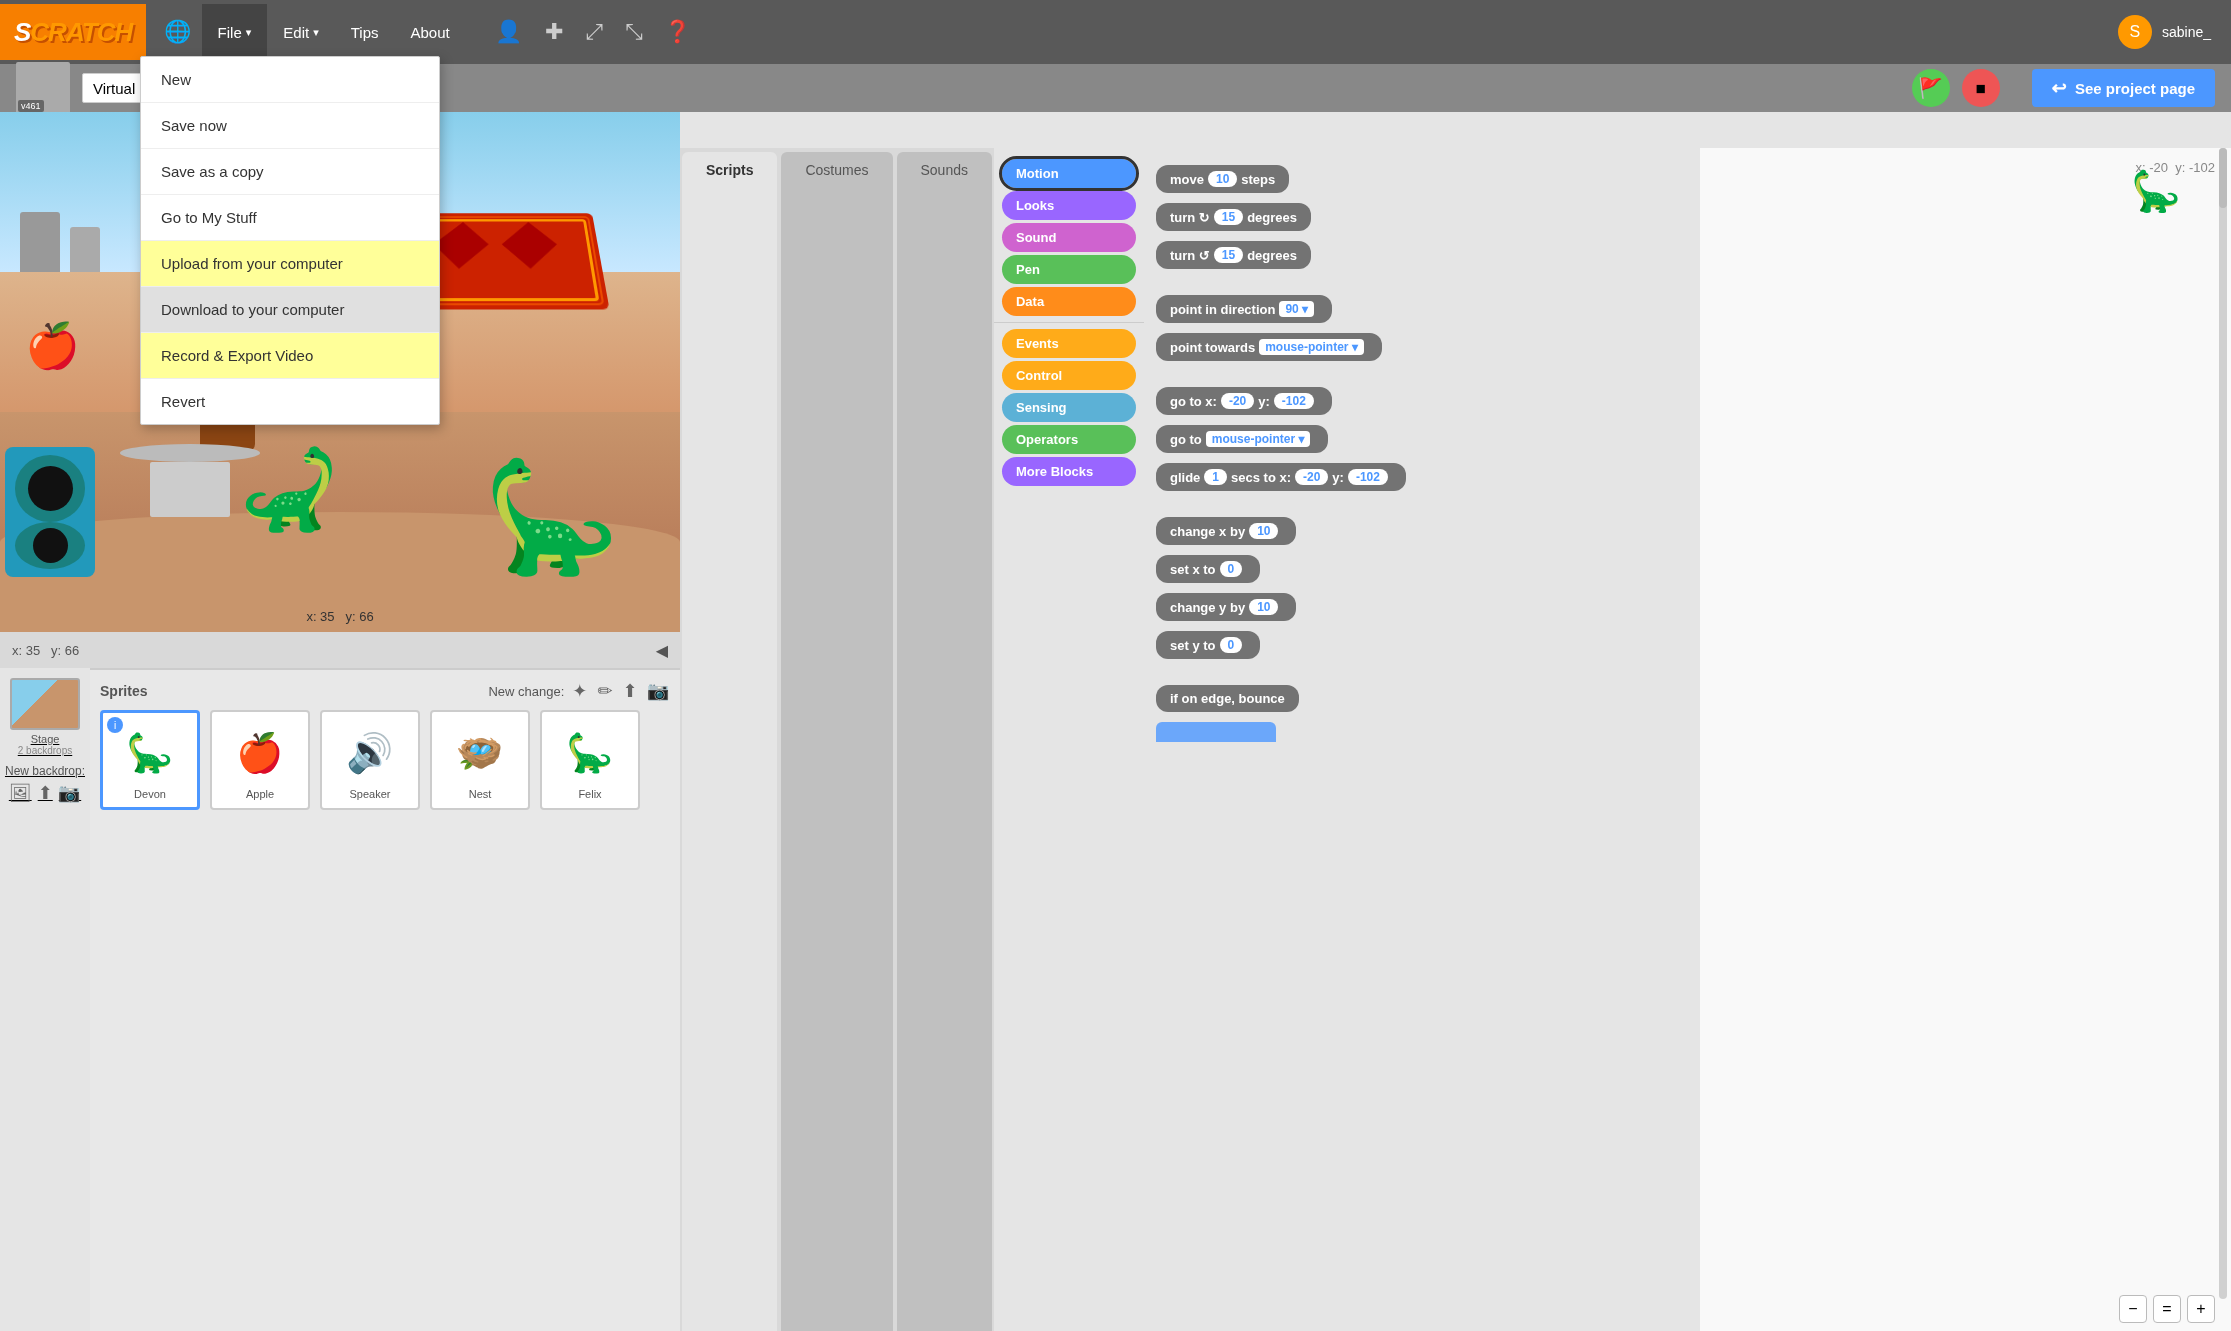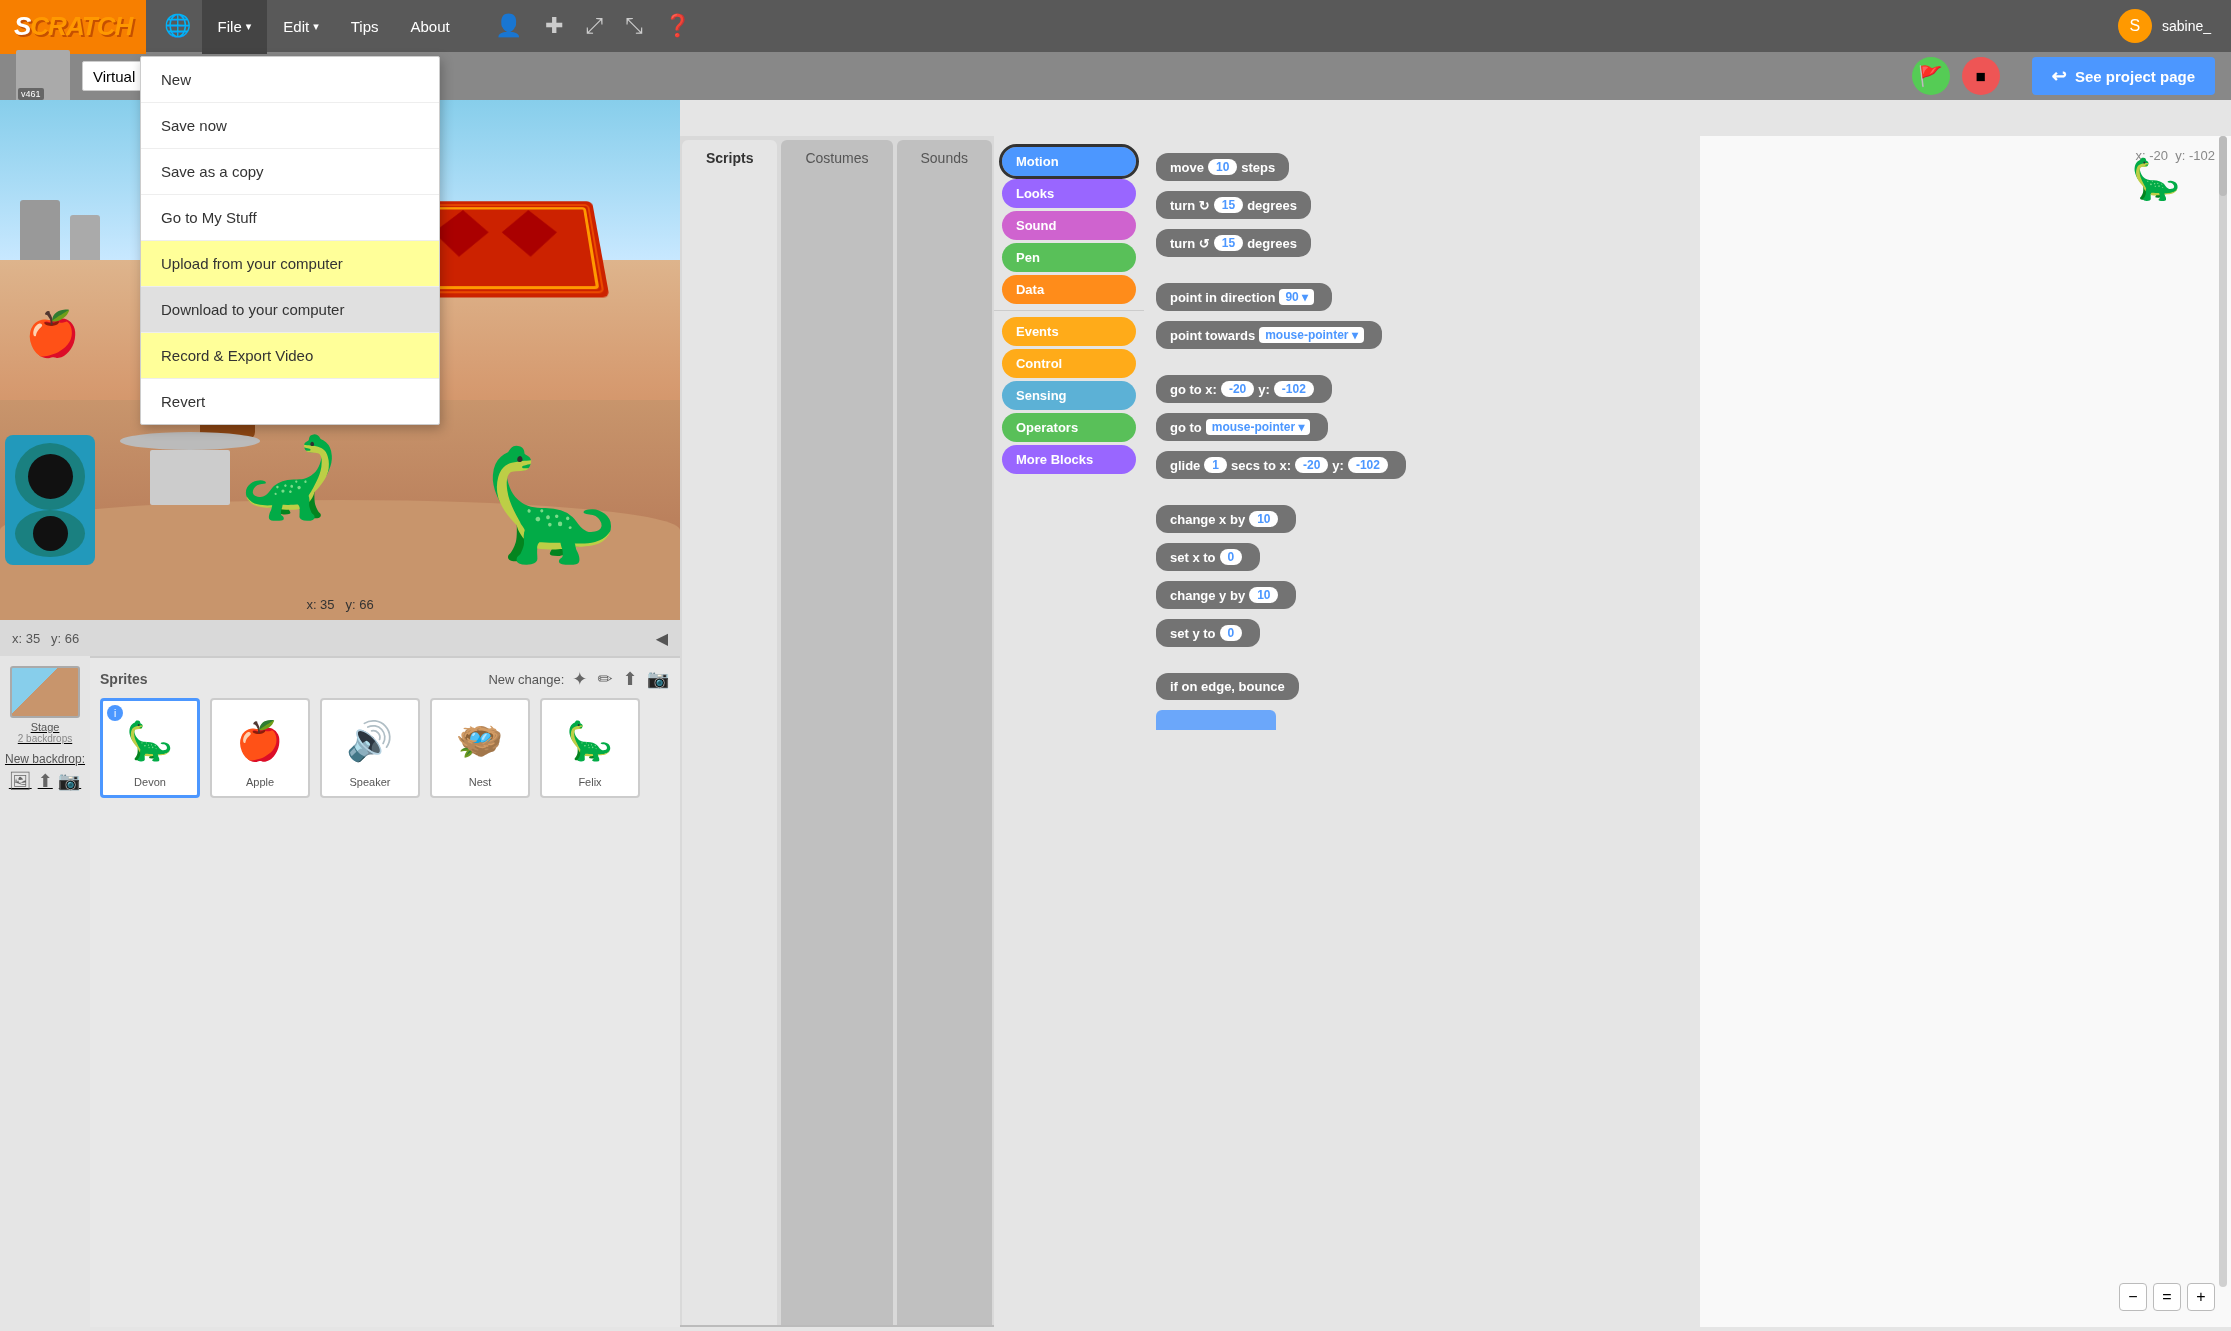--- a/index.html
+++ b/index.html
@@ -1,20 +1,20 @@
 <!DOCTYPE html>
 <html><head>
   <meta charset="utf-8">
   <style>
     * { margin: 0; padding: 0; box-sizing: border-box; }
     body { font-family: 'Helvetica Neue', Arial, sans-serif; font-size: 13px; background: #e5e5e5; width: 2231px; height: 1331px; overflow: hidden; }
 
     
     #topbar {
-      display: flex; align-items: center; background: #595959; height: 52px; width: 100%;
+      display: flex; align-items: center; background: #595959; height: 64px; width: 100%;
     }
     #scratch-logo {
       background: #f77f00; padding: 6px 14px; margin-right: 8px; height: 56px; display: flex; align-items: center;
       font-size: 28px; font-weight: bold; color: white; letter-spacing: 1px;
     }
     #scratch-logo span { color: #fff; text-shadow: 2px 2px 0 #c55000; }
     .globe-icon-wrap { color: #ccc; margin: 0 10px; font-size: 22px; cursor: pointer; }
     .menu-item {
       color: white; padding: 0 16px; height: 56px; display: flex; align-items: center;
       cursor: pointer; font-size: 15px; font-weight: 500; position: relative;

